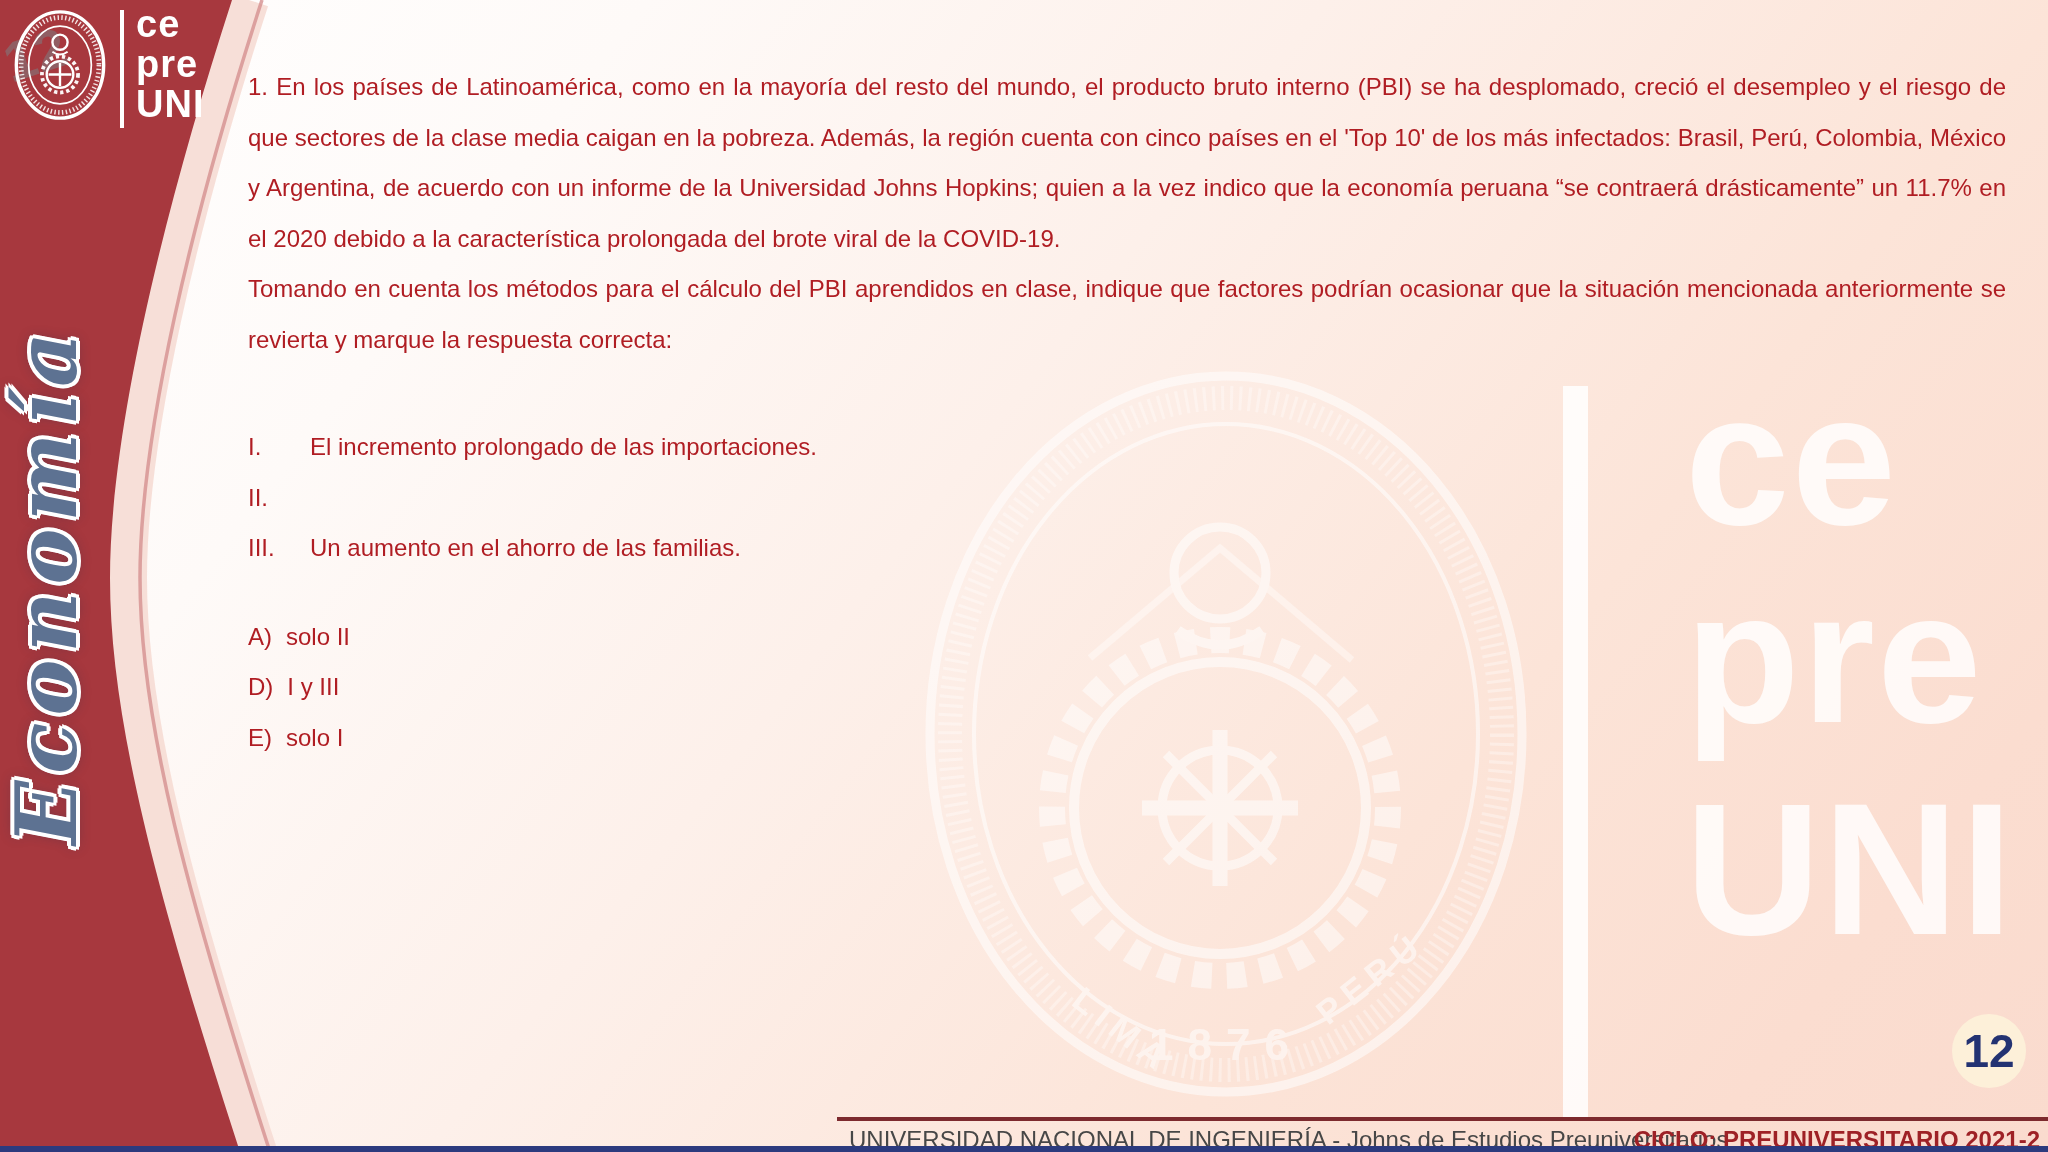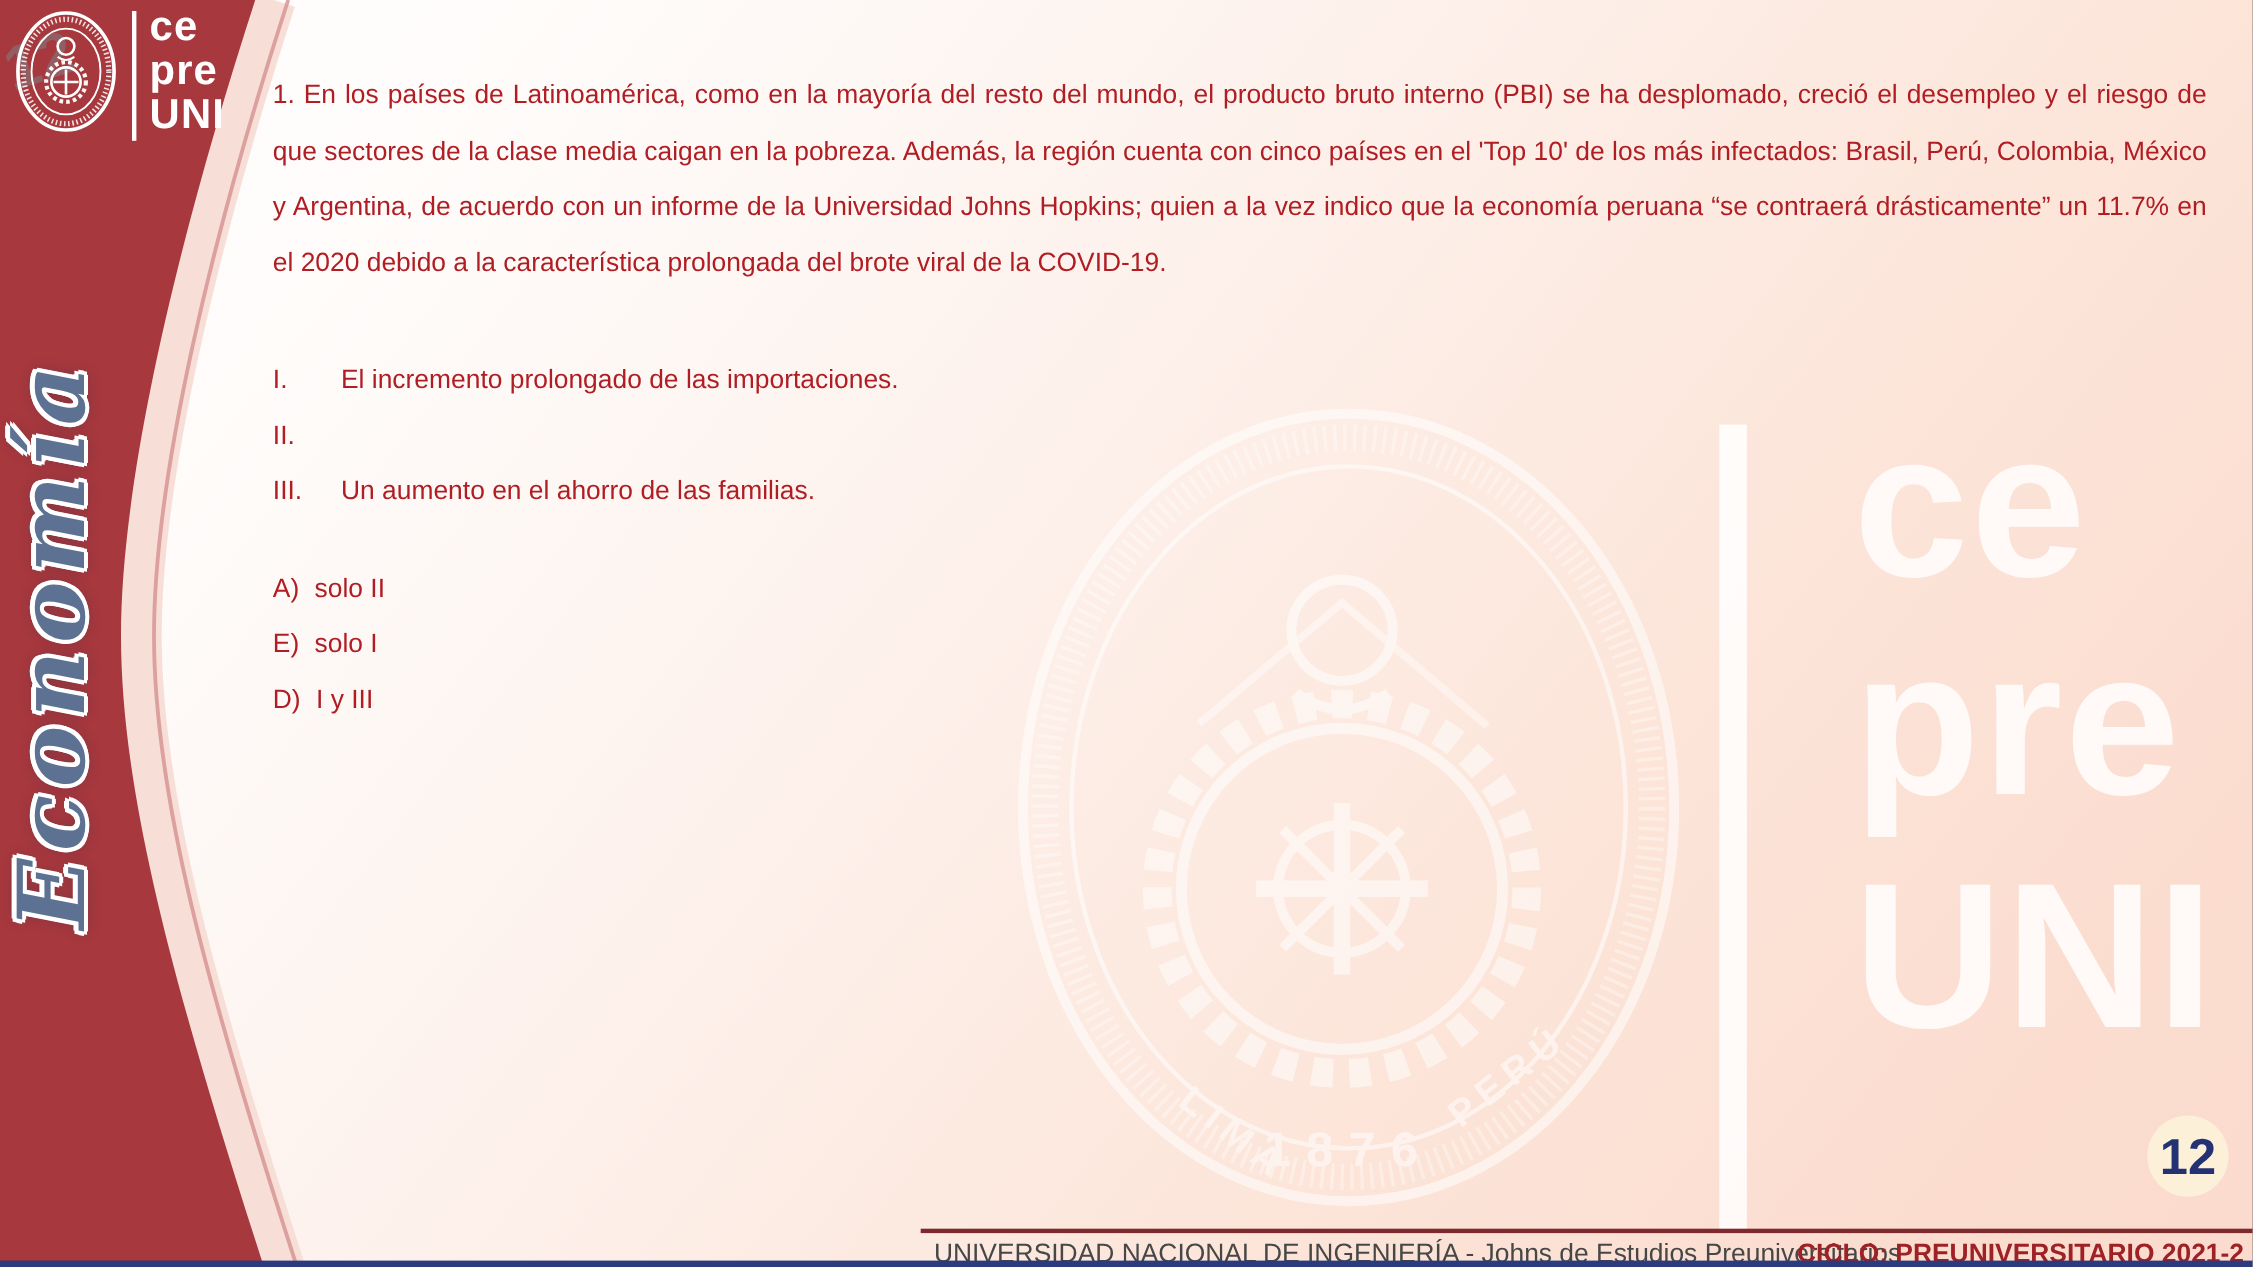--- a/index.html
+++ b/index.html
@@ -104,44 +104,45 @@
   <div class="logo-text">
     <div>ce</div>
     <div>pre</div>
     <div>UNI</div>
   </div>
 
   <div class="econ">Economía</div>
 
   <div class="content">
     <p>1. En los países de Latinoamérica, como en la mayoría del resto del mundo, el producto bruto interno (PBI) se ha desplomado, creció el desempleo y el riesgo de que sectores de la clase media caigan en la pobreza. Además, la región cuenta con cinco países en el 'Top 10' de los más infectados: Brasil, Perú, Colombia, México y Argentina, de acuerdo con un informe de la Universidad Johns Hopkins; quien a la vez indico que la economía peruana “se contraerá drásticamente” un 11.7% en el 2020 debido a la característica prolongada del brote viral de la COVID-19.</p>
+    <p>Tomando en cuenta los métodos para el cálculo del PBI aprendidos en clase, indique que factores podrían ocasionar que la situación mencionada anteriormente se revierta y marque la respuesta correcta:</p>
 
     <div class="stmts">
       <div class="stmt">
         <span class="num">I.</span>
         <span>El incremento prolongado de las importaciones.</span>
       </div>
       <div class="stmt">
         <span class="num">II.</span>
       </div>
       <div class="stmt">
         <span class="num">III.</span>
         <span>Un aumento en el ahorro de las familias.</span>
       </div>
     </div>
 
     <div class="opts">
       <div class="opt">
         <span class="letter">A)</span><span>solo II</span>
       </div>
       <div class="opt">
-        <span class="letter">E)</span><span>solo I</span>
+        <span class="letter">D)</span><span>I y III</span>
       </div>
       <div class="opt">
-        <span class="letter">D)</span><span>I y III</span>
+        <span class="letter">E)</span><span>solo I</span>
       </div>
     </div>
   </div>
 
   <div class="footer-rule"></div>
   <div class="footer-left">
     <span>UNIVERSIDAD NACIONAL DE INGENIERÍA</span><span> - Johns de Estudios Preuniversitarios</span>
   </div>
   <div class="footer-right">CICLO: PREUNIVERSITARIO 2021-2</div>
   <div class="page-bubble">

